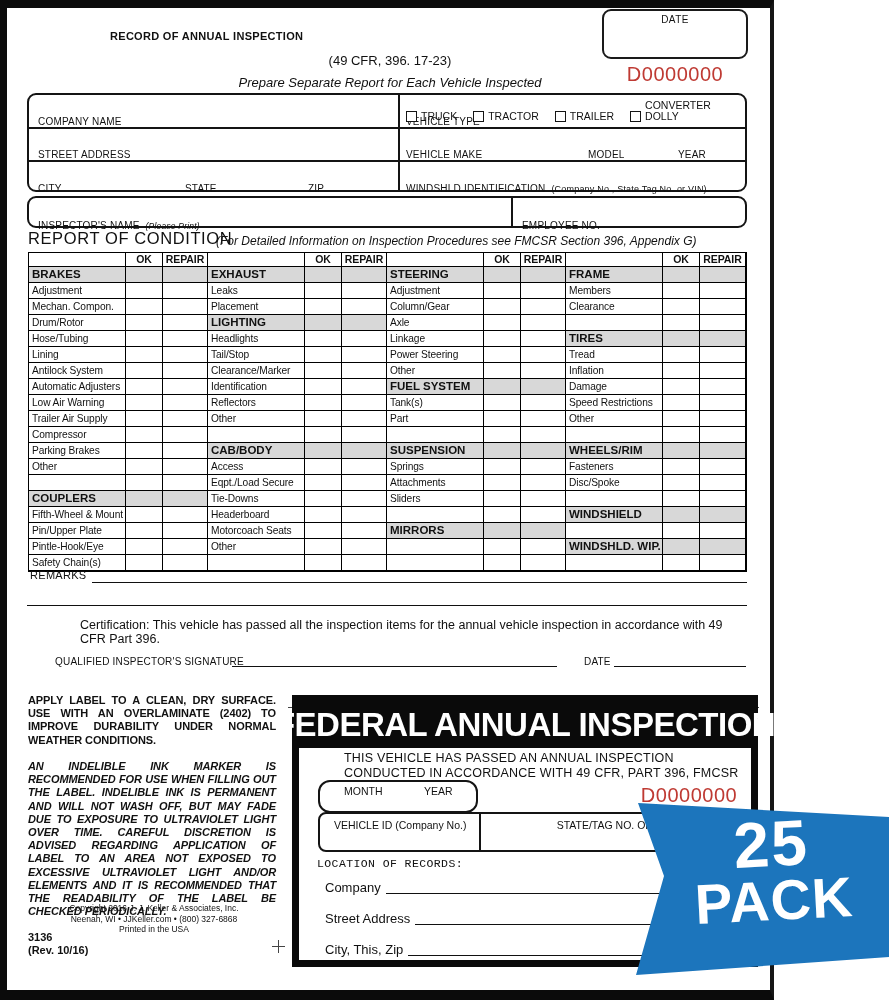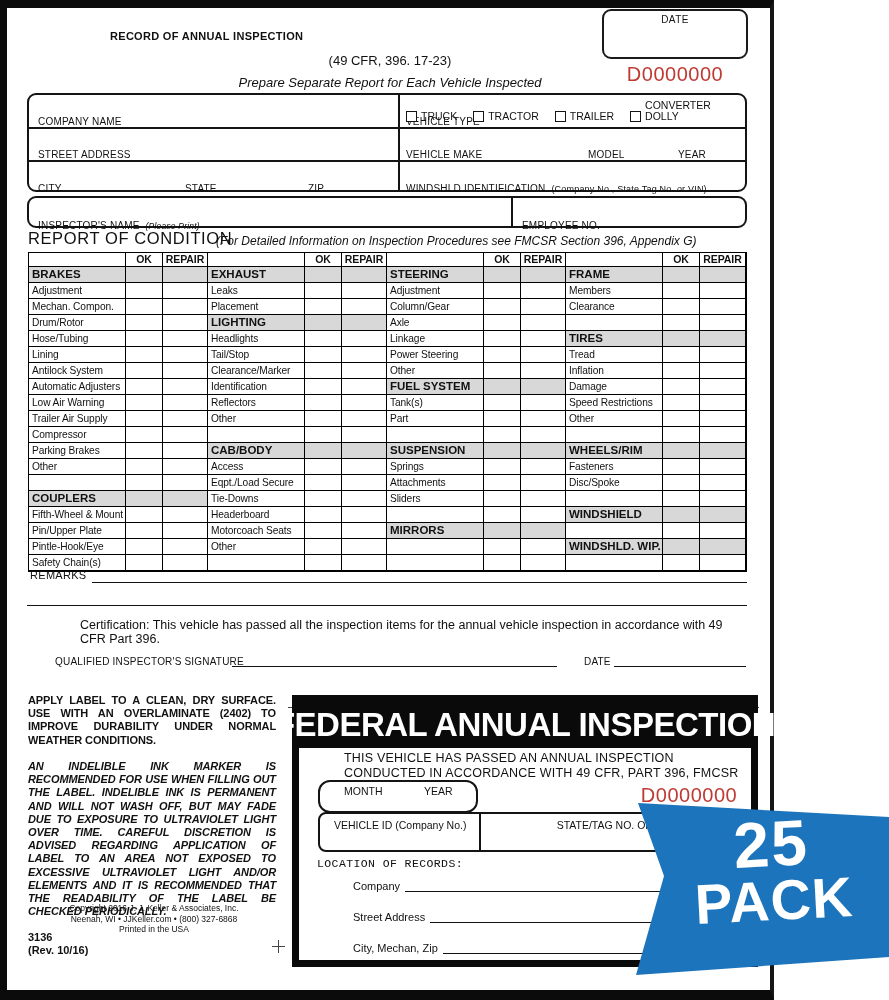--- a/index.html
+++ b/index.html
@@ -71,21 +71,21 @@
   #fl1{top:49px;} #fl2{top:64px;}
   #mybox{position:absolute;left:19px;top:78px;width:160px;height:33px;border:2px solid #141414;border-radius:12px;box-sizing:border-box;}
   #mybox .m{position:absolute;left:24px;top:3px;font-size:10.5px;}
   #mybox .y{position:absolute;left:104px;top:3px;font-size:10.5px;}
   #vidrow{position:absolute;left:19px;top:110px;width:433px;height:40px;border:2px solid #141414;border-radius:8px 0 0 8px;box-sizing:border-box;}
   #vidrow .dv{position:absolute;left:159px;top:0;bottom:0;width:1.5px;background:#141414;}
   #vidrow .vl{position:absolute;left:14px;top:5px;font-size:10.5px;}
   #vidrow .sl{position:absolute;left:160px;width:270px;top:5px;text-align:center;font-size:10.5px;}
   #fserial{position:absolute;left:330px;top:82px;width:120px;text-align:center;font-size:20px;letter-spacing:.5px;}
   #floc{position:absolute;left:18px;top:155px;font-size:11.5px;letter-spacing:.4px;font-family:Liberation Mono, monospace;}
-  .frow{position:absolute;left:26px;width:424px;display:flex;align-items:center;font-size:11px;margin-left:28px;}
+  .frow{position:absolute;left:26px;width:424px;display:flex;align-items:center;font-size:13px;}
   .frow .ln{flex:1;border-bottom:1.5px solid #111;margin-left:5px;height:11px;}
   #frow1{top:178px;} #frow2{top:209px;} #frow3{top:240px;}
   
   #badge{left:628px;top:799px;width:261px;height:178px;
          clip-path:polygon(10px 4px,261px 18px,261px 158px,8px 176px,36px 77px);z-index:5;}
   #badgetxt{position:absolute;left:42px;top:14px;width:205px;text-align:center;color:#fff;
             font-weight:bold;transform:rotate(-3deg);}
   #badge .b1{font-size:64px;line-height:62px;letter-spacing:2px;}
   #badge .b2{font-size:56px;line-height:56px;margin-top:-2px;letter-spacing:1px;}
 </style>
@@ -431,21 +431,21 @@
     <div id="floc">LOCATION OF RECORDS:</div>
     <div class="frow" id="frow1">
       <span>Company</span>
       <span class="ln"></span>
     </div>
     <div class="frow" id="frow2">
       <span>Street Address</span>
       <span class="ln"></span>
     </div>
     <div class="frow" id="frow3">
-      <span>City, Mechan, Zip</span>
+      <span>City, This, Zip</span>
       <span class="ln"></span>
     </div>
   </div>
 
   <div class="abs" id="badge" style="background: rgb(28, 117, 188);">
     <div id="badgetxt">
       <div class="b1">25</div>
       <div class="b2">PACK</div>
     </div>
   </div>

